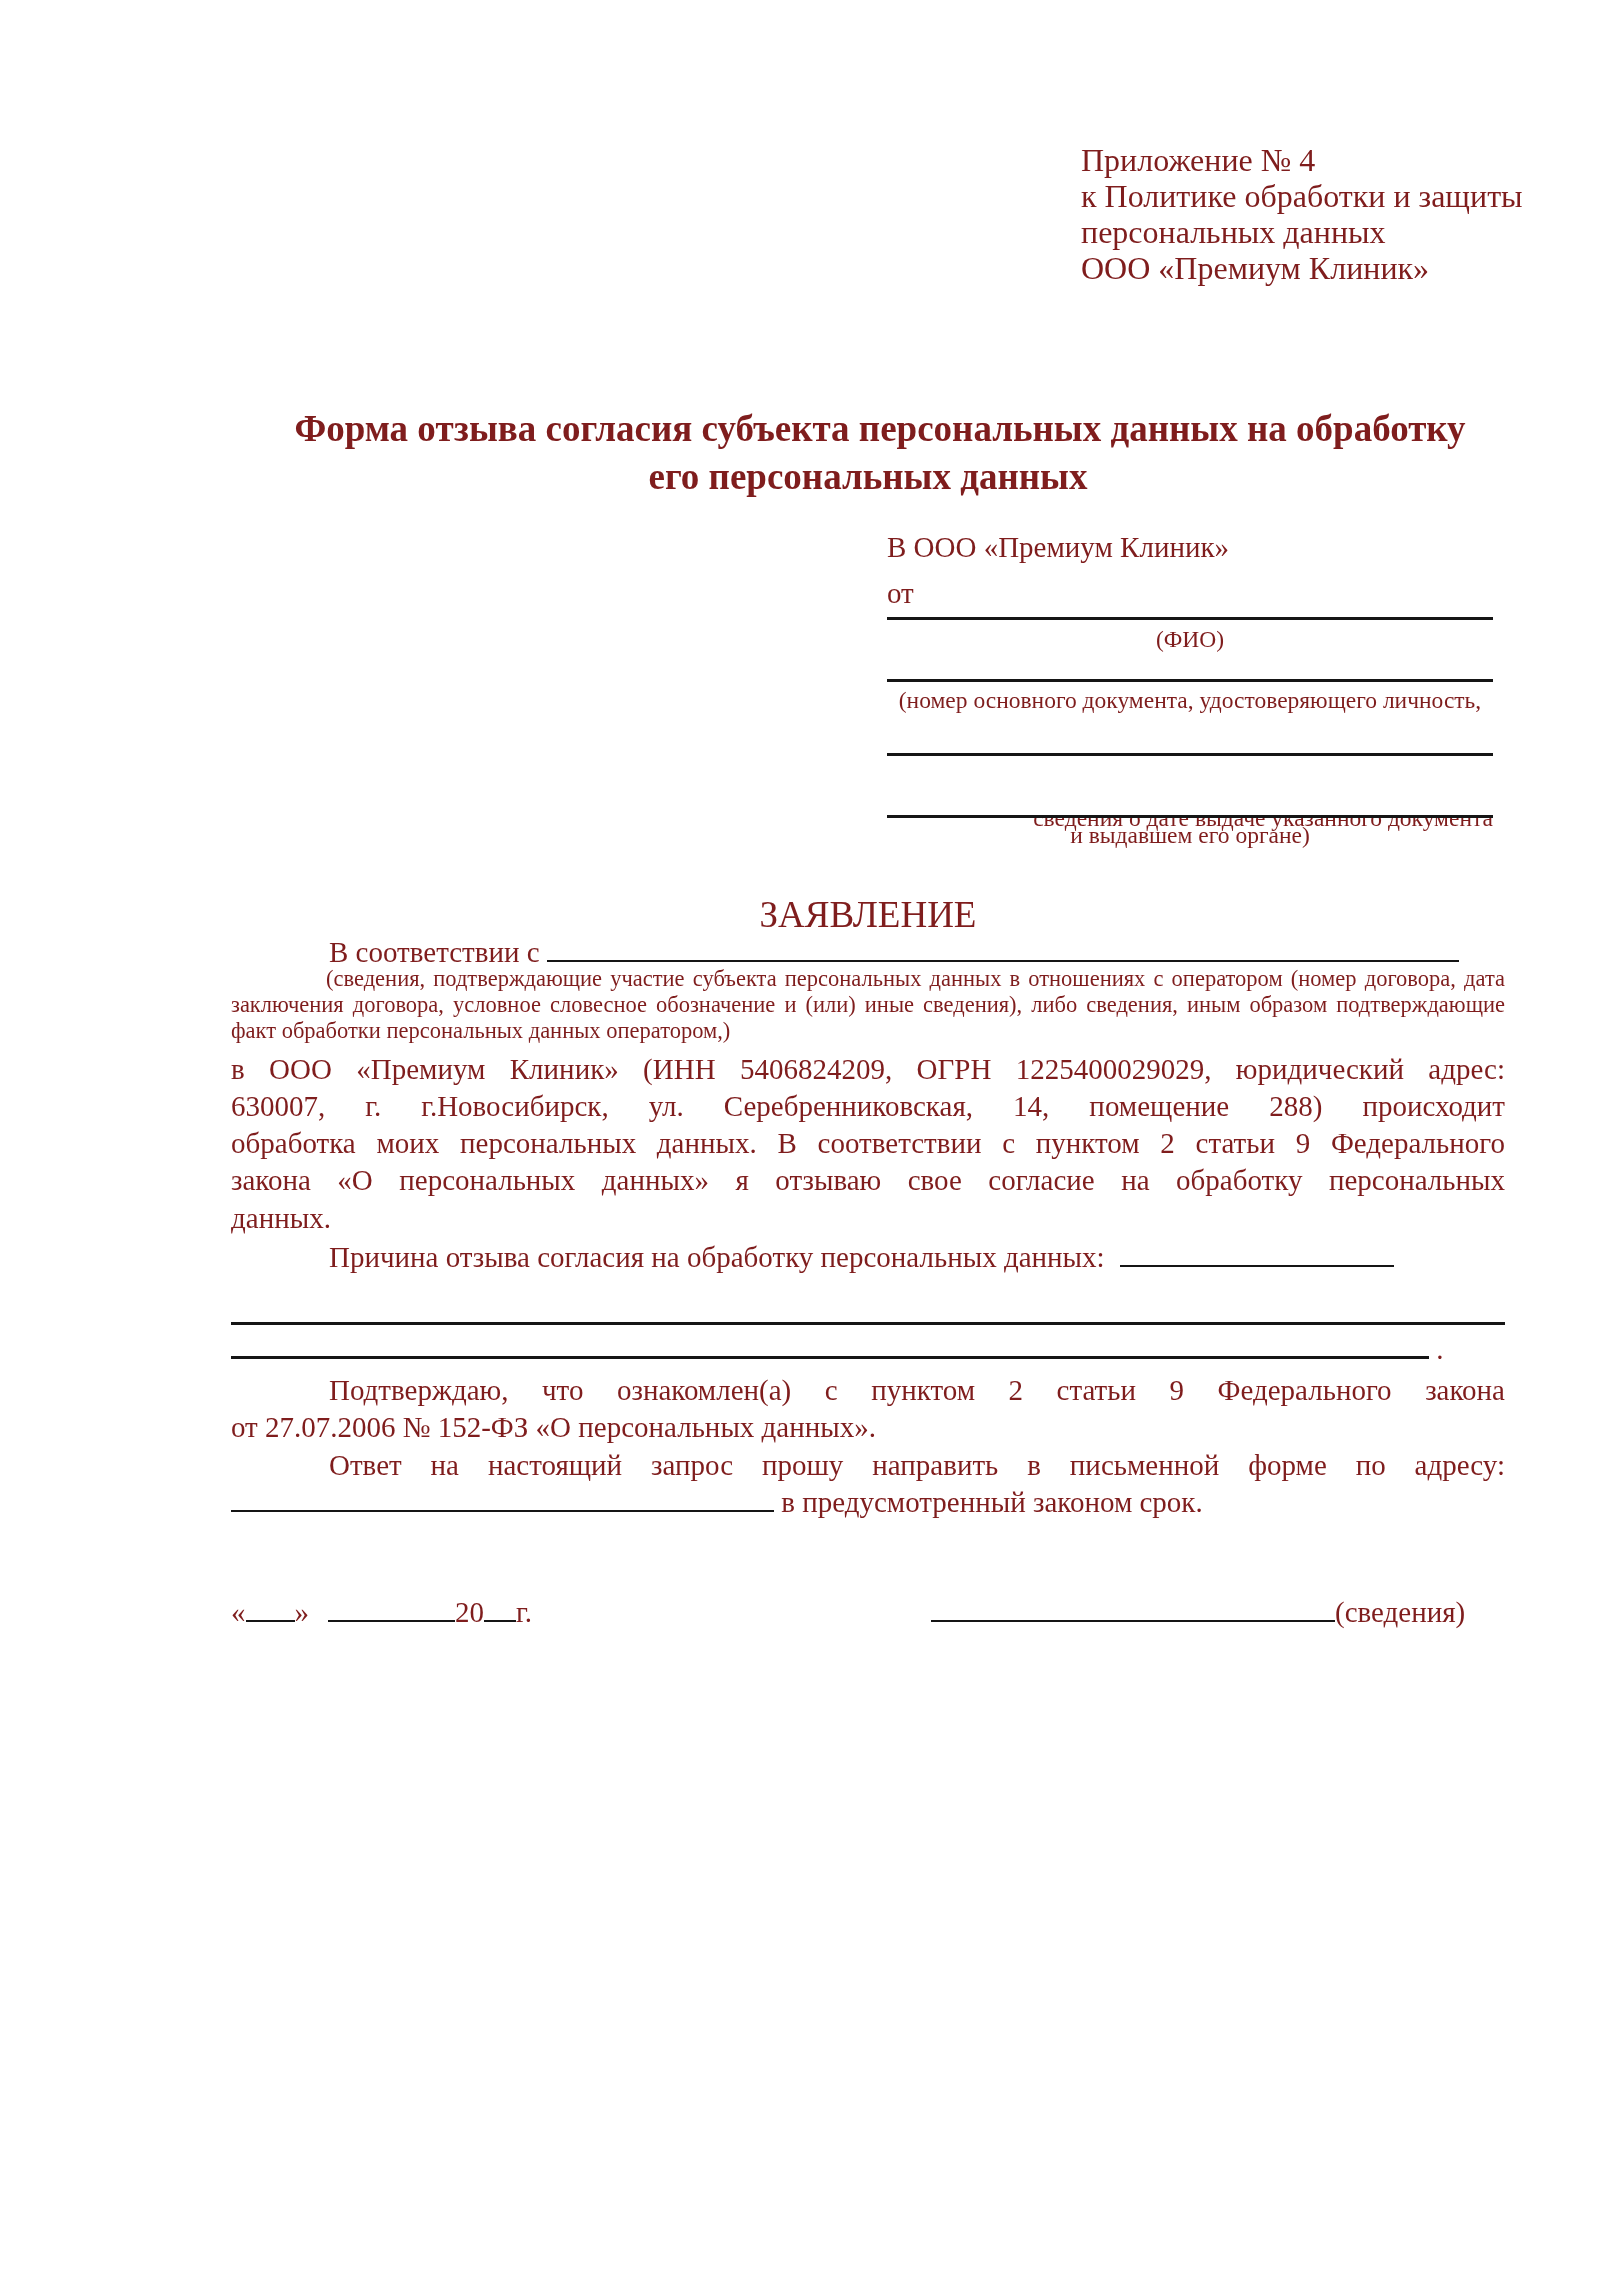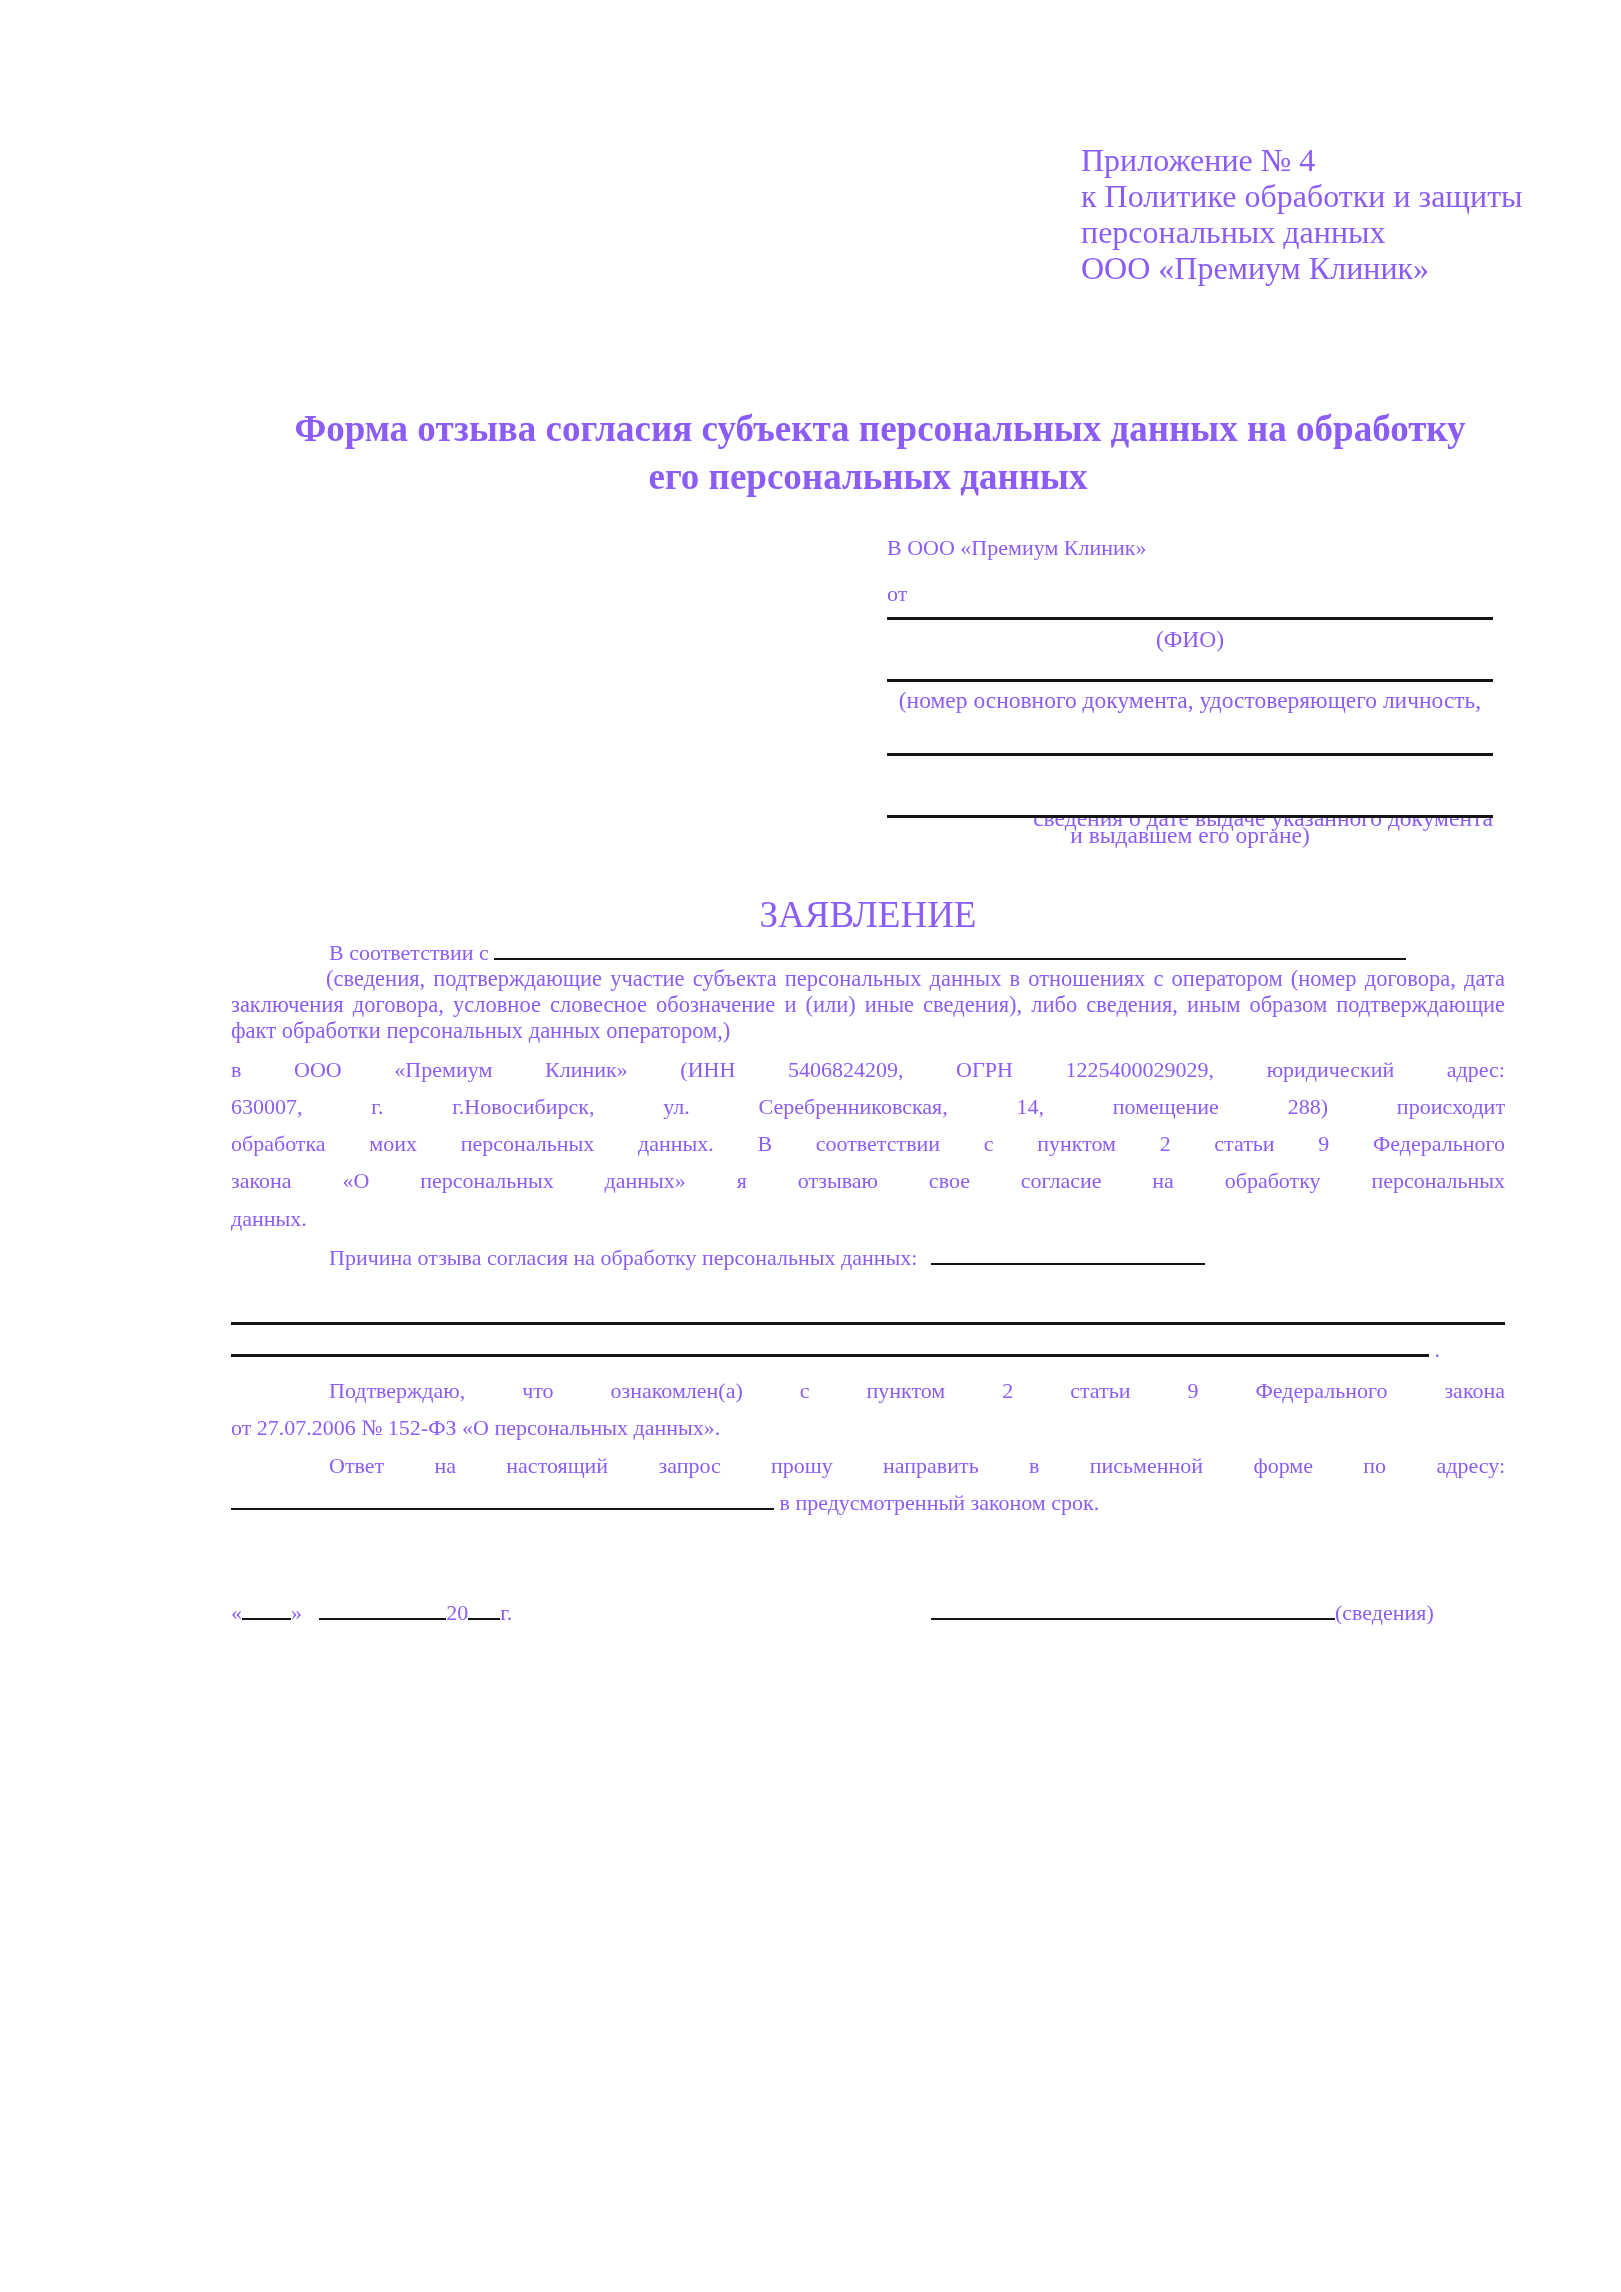--- a/index.html
+++ b/index.html
@@ -1,25 +1,25 @@
 <!DOCTYPE html>
 <html><head>
 <meta charset="utf-8">
 <style>
   html,body{margin:0;padding:0;background:#e8e8e8;}
   .page{
     position:relative;
     width:1621px;height:2293px;
     background:#ffffff;
-    color:#8b5cf6;
+    color:#7f1d1d;
     font-family:"Liberation Serif","DejaVu Serif",serif;
     overflow:hidden;
   }
   .abs{position:absolute;}
-  .body-size{font-size:22px;line-height:37px;}
+  .body-size{font-size:29px;line-height:37px;}
   .small{font-size:22.5px;line-height:26px;}
   .caption{font-size:23.5px;line-height:25.5px;text-align:center;white-space:nowrap;}
   .nowrap{white-space:nowrap;}
   .jall{text-align:justify;text-align-last:justify;}
   .just{text-align:justify;}
   .rule{background:#151515;height:2.9px;}
   .rule-thick{border-bottom:3.9px solid #151515;height:0;}
   .ul{display:inline-block;border-bottom:2.9px solid #151515;}
   .ul4{display:inline-block;border-bottom:3.9px solid #151515;}
   .title-line{font-weight:bold;font-size:37px;line-height:48px;white-space:nowrap;text-align:center;}

